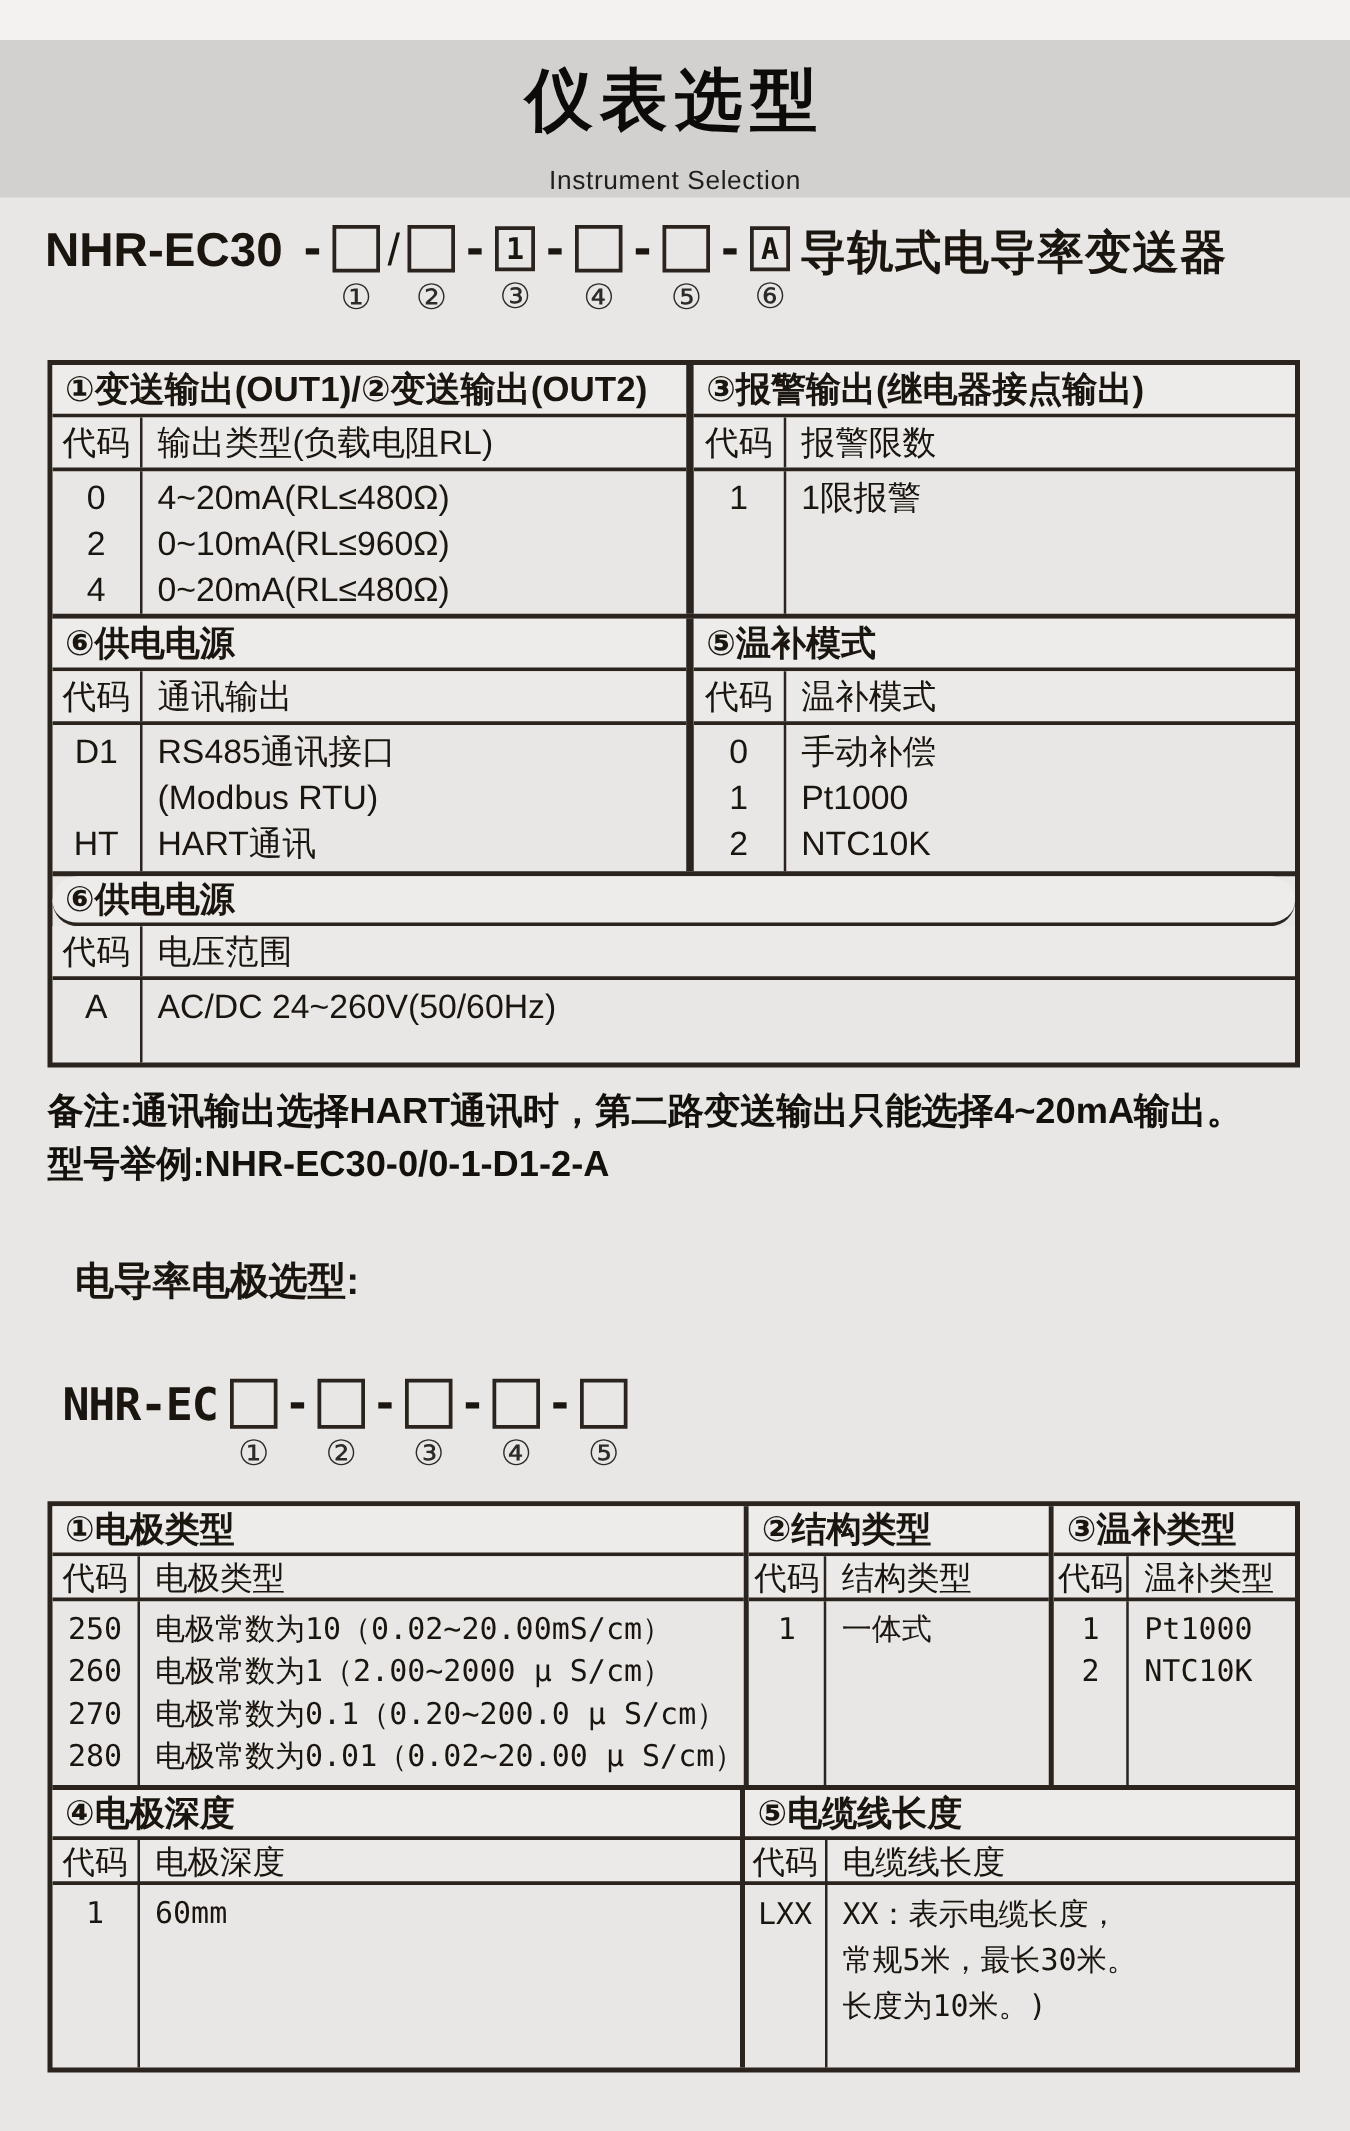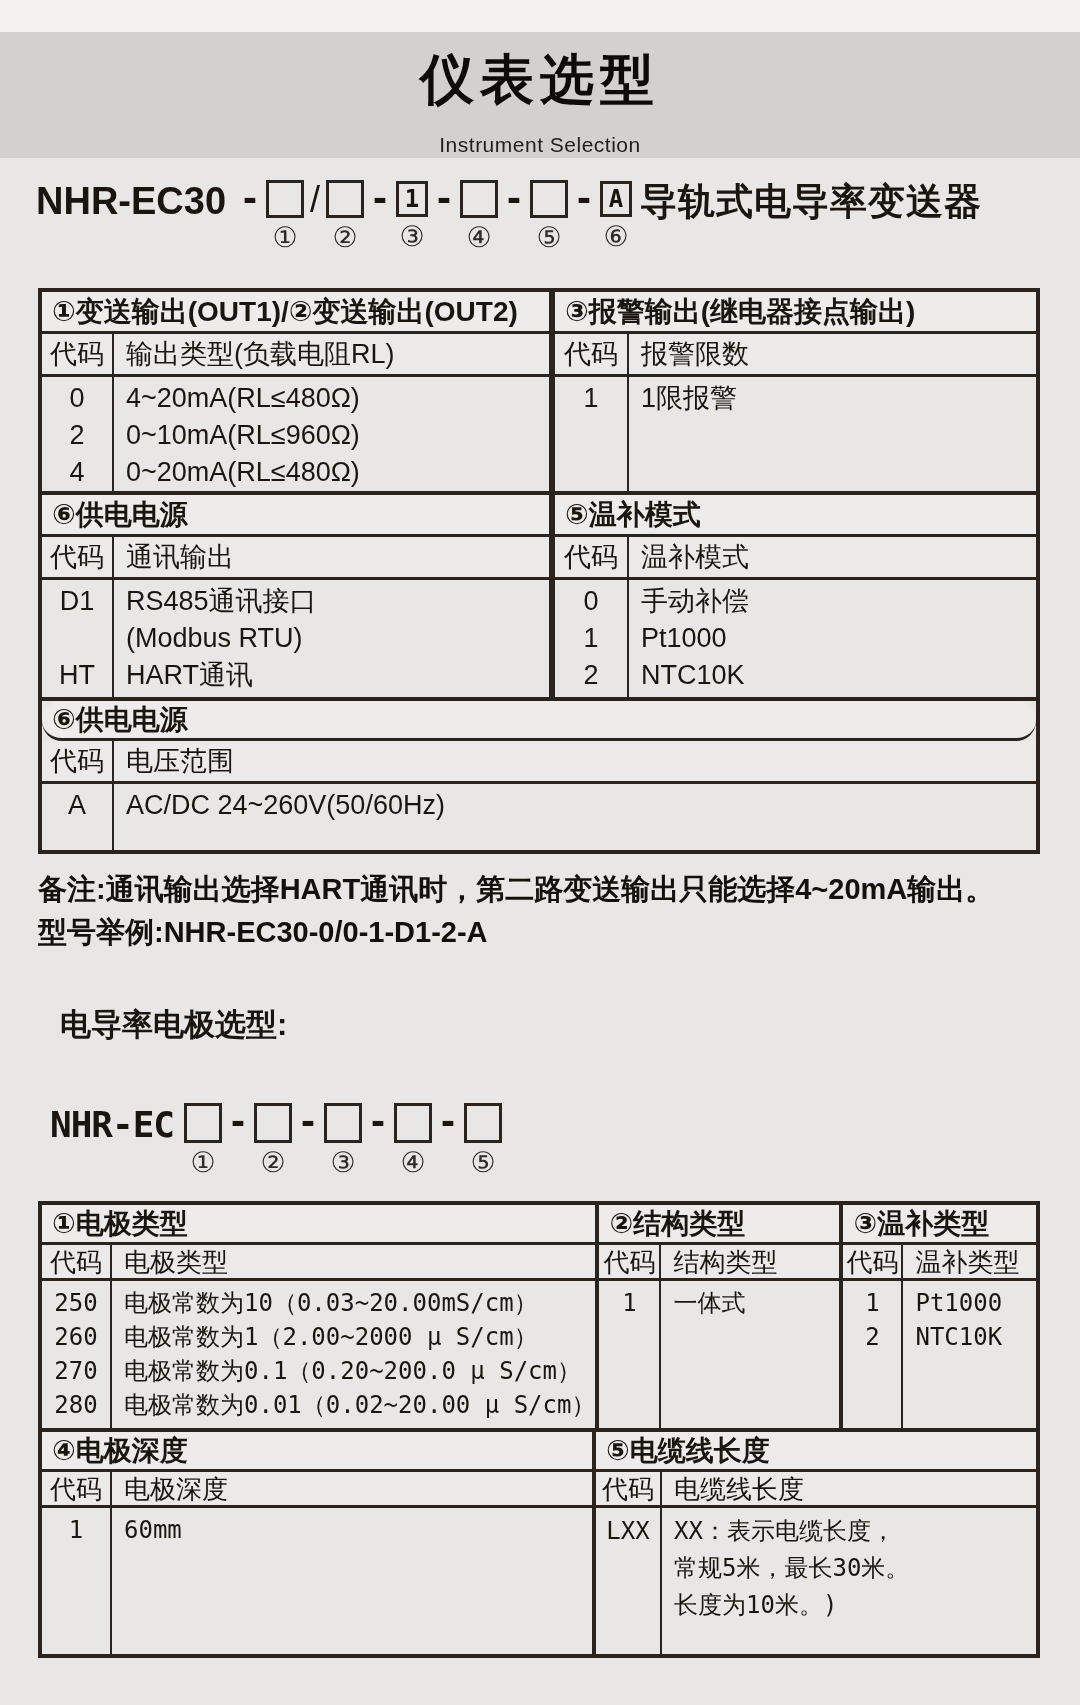--- a/index.html
+++ b/index.html
@@ -278,21 +278,21 @@
           <div class="nameh">电极类型</div>
         </div>
         <div class="data">
           <div class="codecol w70">
             <div class="l">250</div>
             <div class="l">260</div>
             <div class="l">270</div>
             <div class="l">280</div>
           </div>
           <div class="desccol">
-            <div class="l">电极常数为10（0.03~20.00mS/cm）</div>
+            <div class="l">电极常数为10（0.02~20.00mS/cm）</div>
             <div class="l">电极常数为1（2.00~2000 μ S/cm）</div>
             <div class="l">电极常数为0.1（0.20~200.0 μ S/cm）</div>
             <div class="l">电极常数为0.01（0.02~20.00 μ S/cm）</div>
           </div>
         </div>
       </div>
       <div class="col colB vdiv2">
         <div class="title">②结构类型</div>
         <div class="sub">
           <div class="codeh w62">代码</div>

